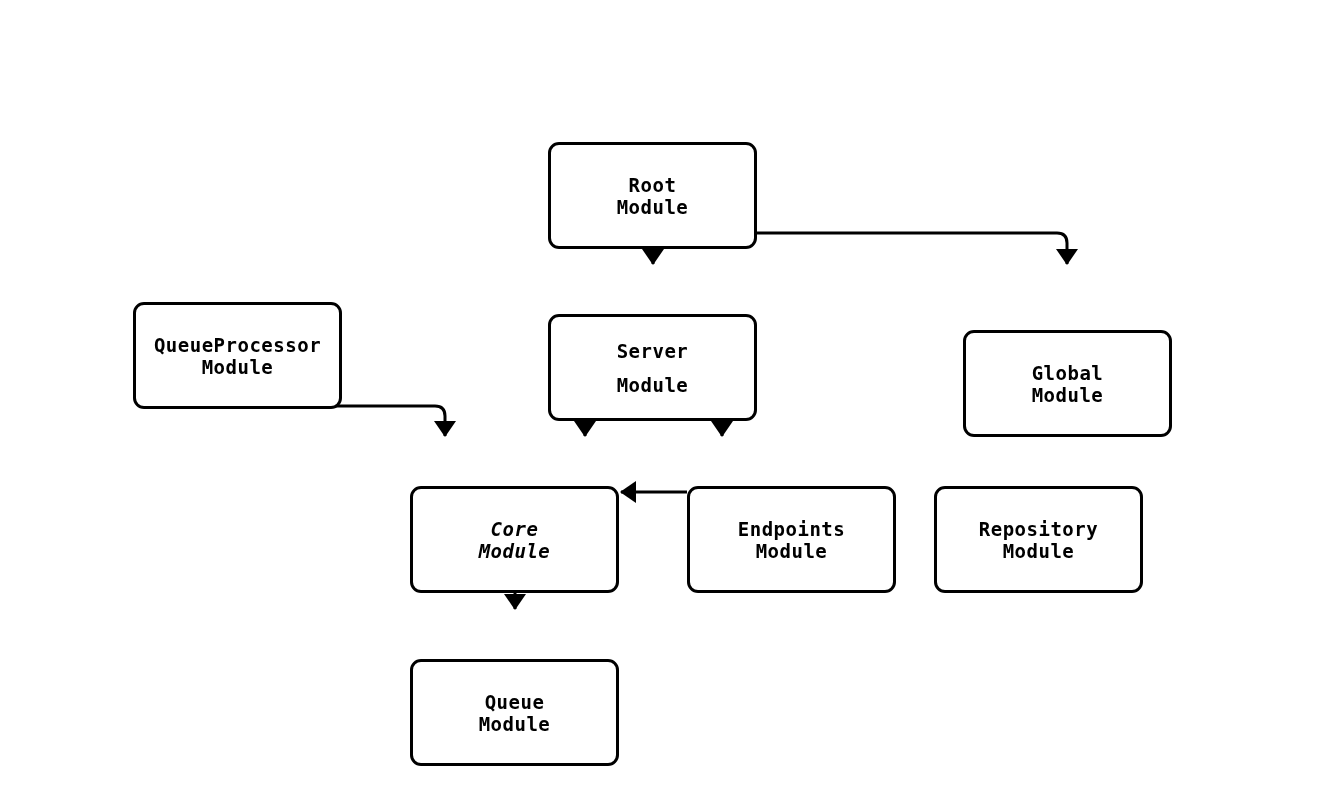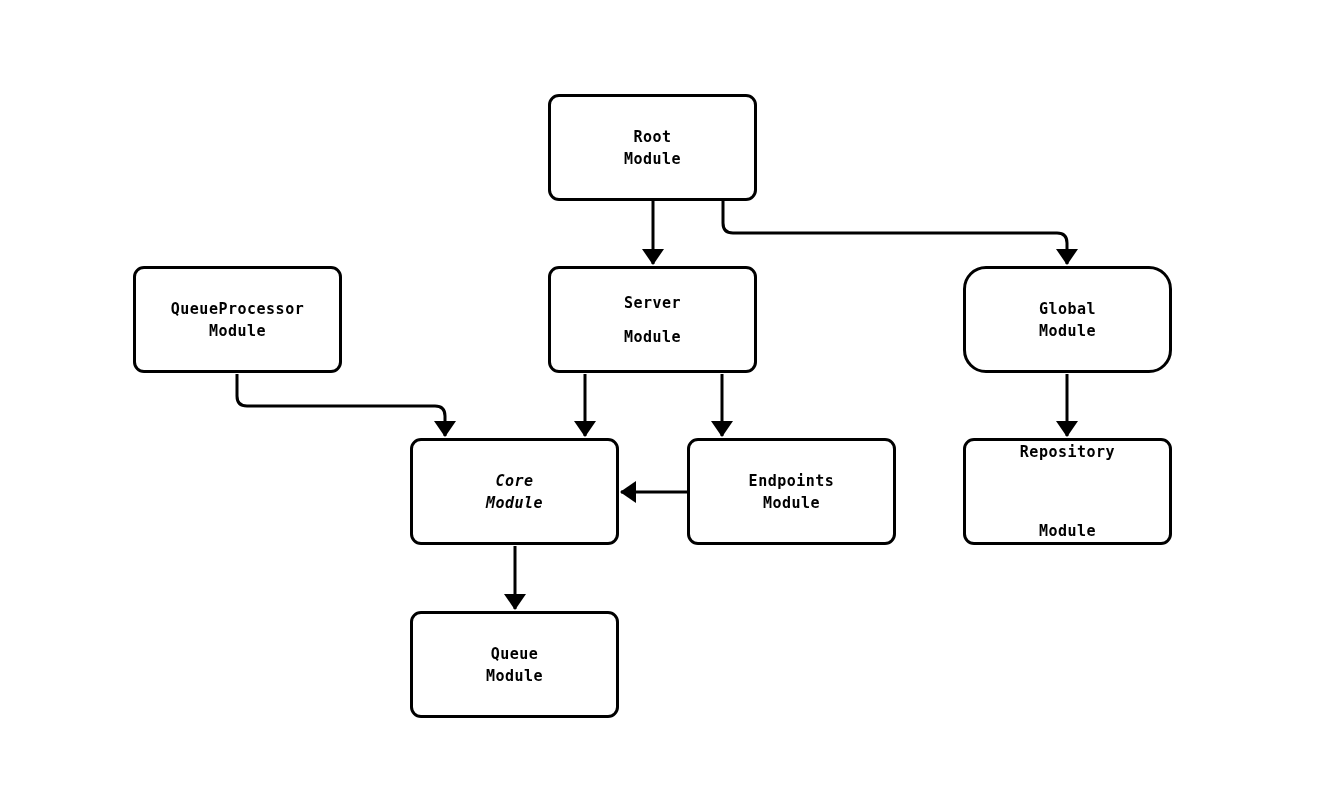--- a/index.html
+++ b/index.html
@@ -35,23 +35,24 @@
     background: #ffffff;
     border: 3px solid #000000;
     border-radius: 11px;
     display: flex;
     flex-direction: column;
     align-items: center;
     justify-content: center;
     text-align: center;
     color: #000000;
     font-weight: bold;
-    font-size: 15px;
+    font-size: 19px;
     line-height: 22px;
     letter-spacing: 0.5px;
+    margin-top: 48px;
   }
   .node span { display: block; }
 </style>
 </head>
 <body>
 
 <div class="canvas">
 
   <svg class="edges-layer" width="1337" height="809" viewBox="0 0 1337 809" xmlns="http://www.w3.org/2000/svg">
     <defs>
@@ -67,46 +68,46 @@
     <path class="edge" d="M 687 492 L 621 492" marker-end="url(#arrowhead)"></path>
     <path class="edge" d="M 515 546 L 515 609" marker-end="url(#arrowhead)"></path>
     <path class="edge" d="M 1067 374 L 1067 436" marker-end="url(#arrowhead)"></path>
   </svg>
 
   <div class="node" style="left:548px; top:94px;">
     <span>Root</span>
     <span>Module</span>
   </div>
 
-  <div class="node" style="left:133px; top:266px;">
+  <div class="node" style="left:133px; top:254px;">
     <span>QueueProcessor</span>
     <span>Module</span>
   </div>
 
   <div class="node" style="left:548px; top:266px;gap:12px;">
     <span>Server</span>
     <span>Module</span>
   </div>
 
-  <div class="node" style="left:963px; top:266px;border-radius:23px;">
+  <div class="node" style="left:963px; top:282px;">
     <span>Global</span>
     <span>Module</span>
   </div>
 
   <div class="node" style="left:410px; top:438px;font-style:italic;">
     <span>Core</span>
     <span>Module</span>
   </div>
 
   <div class="node" style="left:687px; top:438px;">
     <span>Endpoints</span>
     <span>Module</span>
   </div>
 
-  <div class="node" style="left:963px; top:438px;justify-content:space-between;">
+  <div class="node" style="left:934px; top:438px;">
     <span>Repository</span>
     <span>Module</span>
   </div>
 
   <div class="node" style="left:410px; top:611px;">
     <span>Queue</span>
     <span>Module</span>
   </div>
 
 </div>

